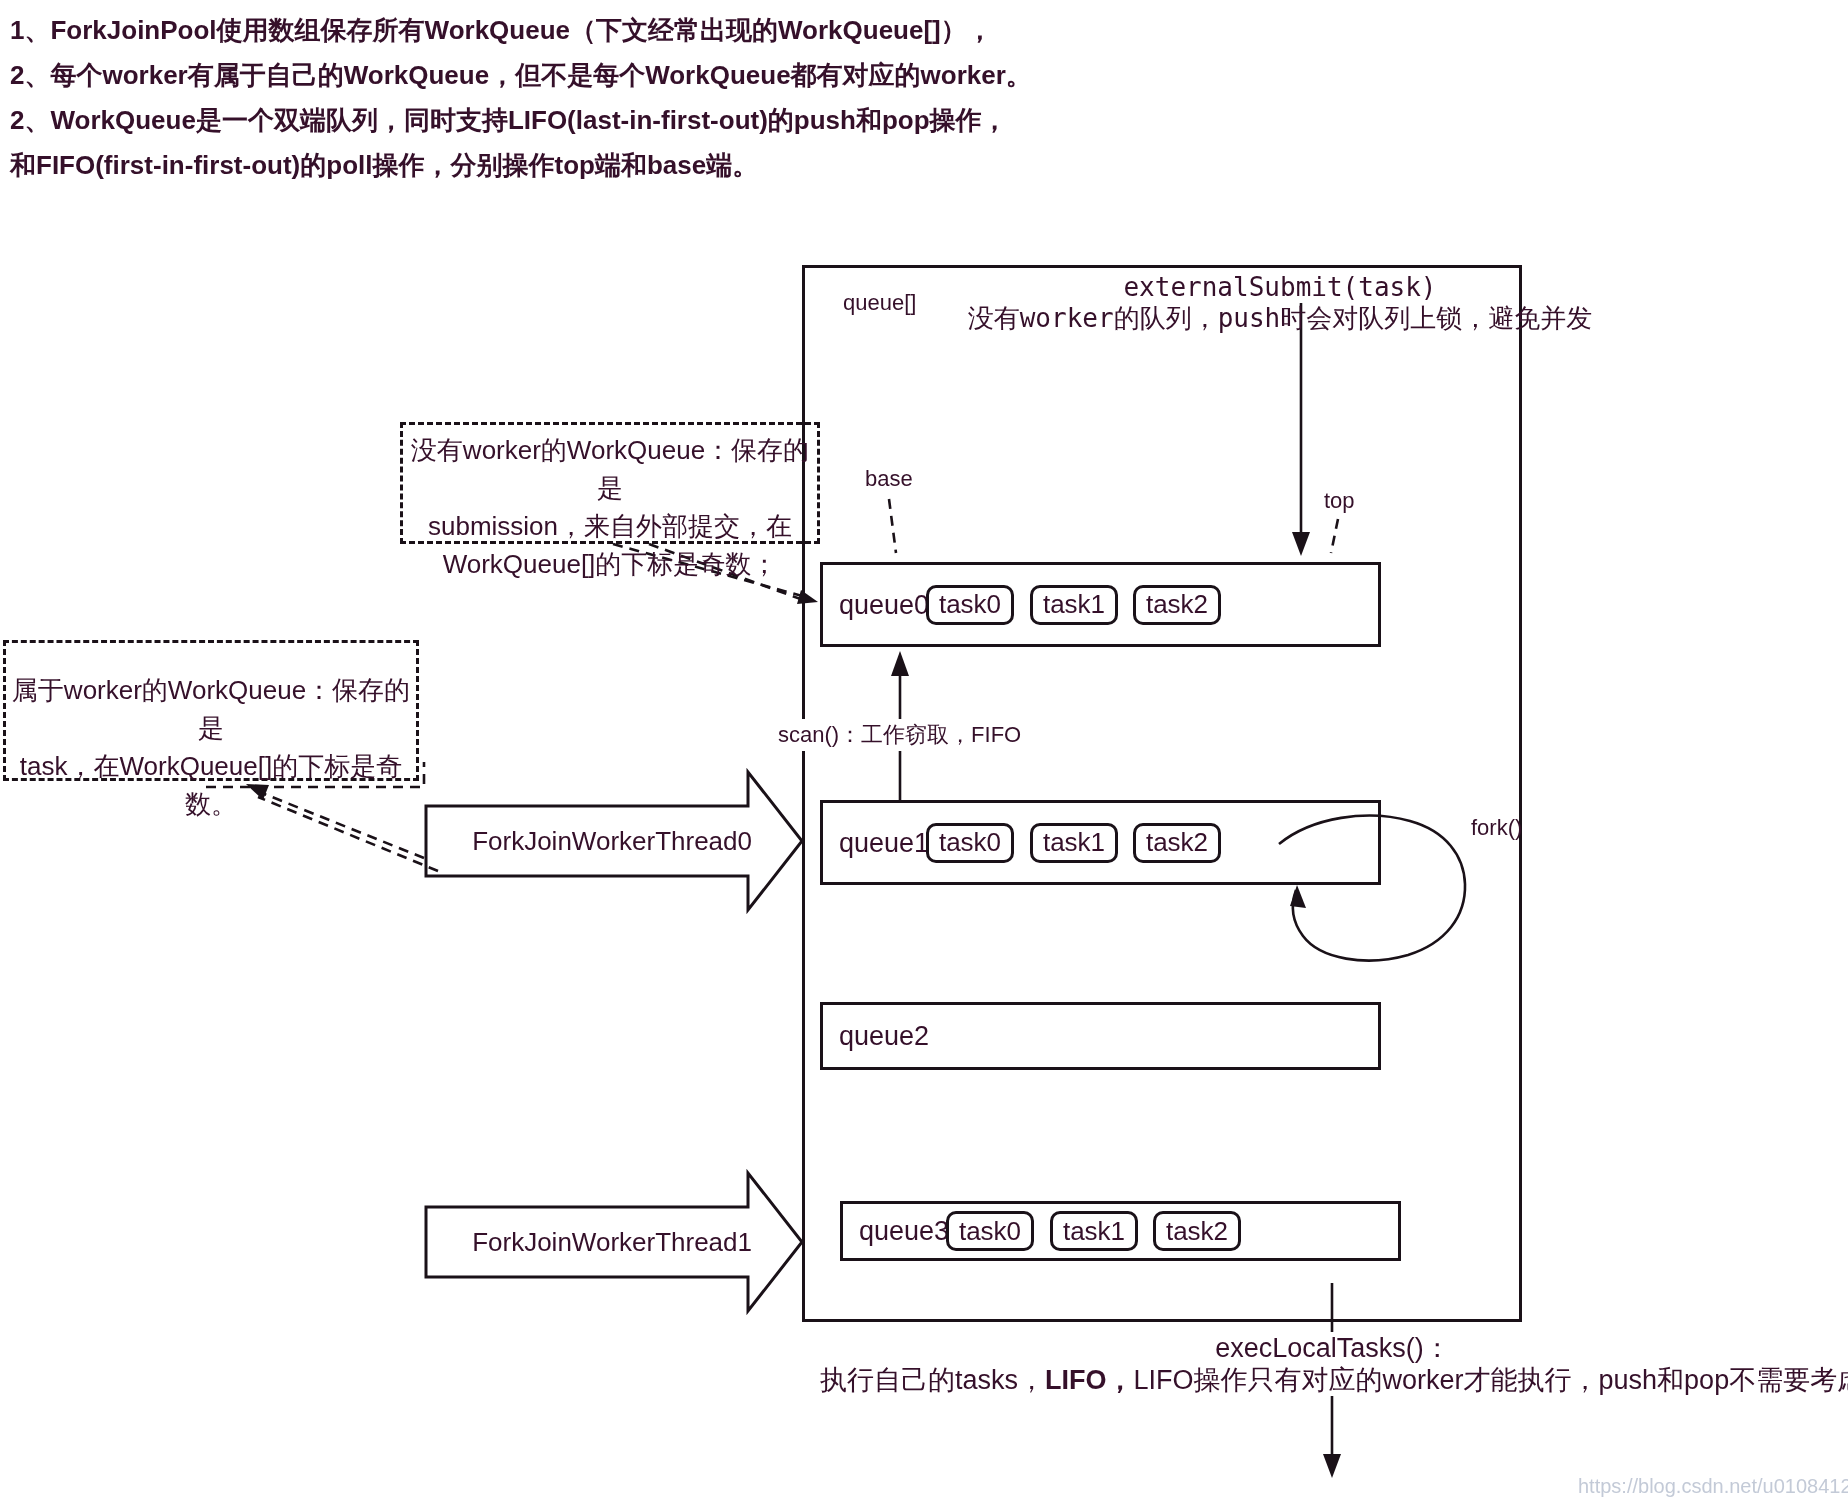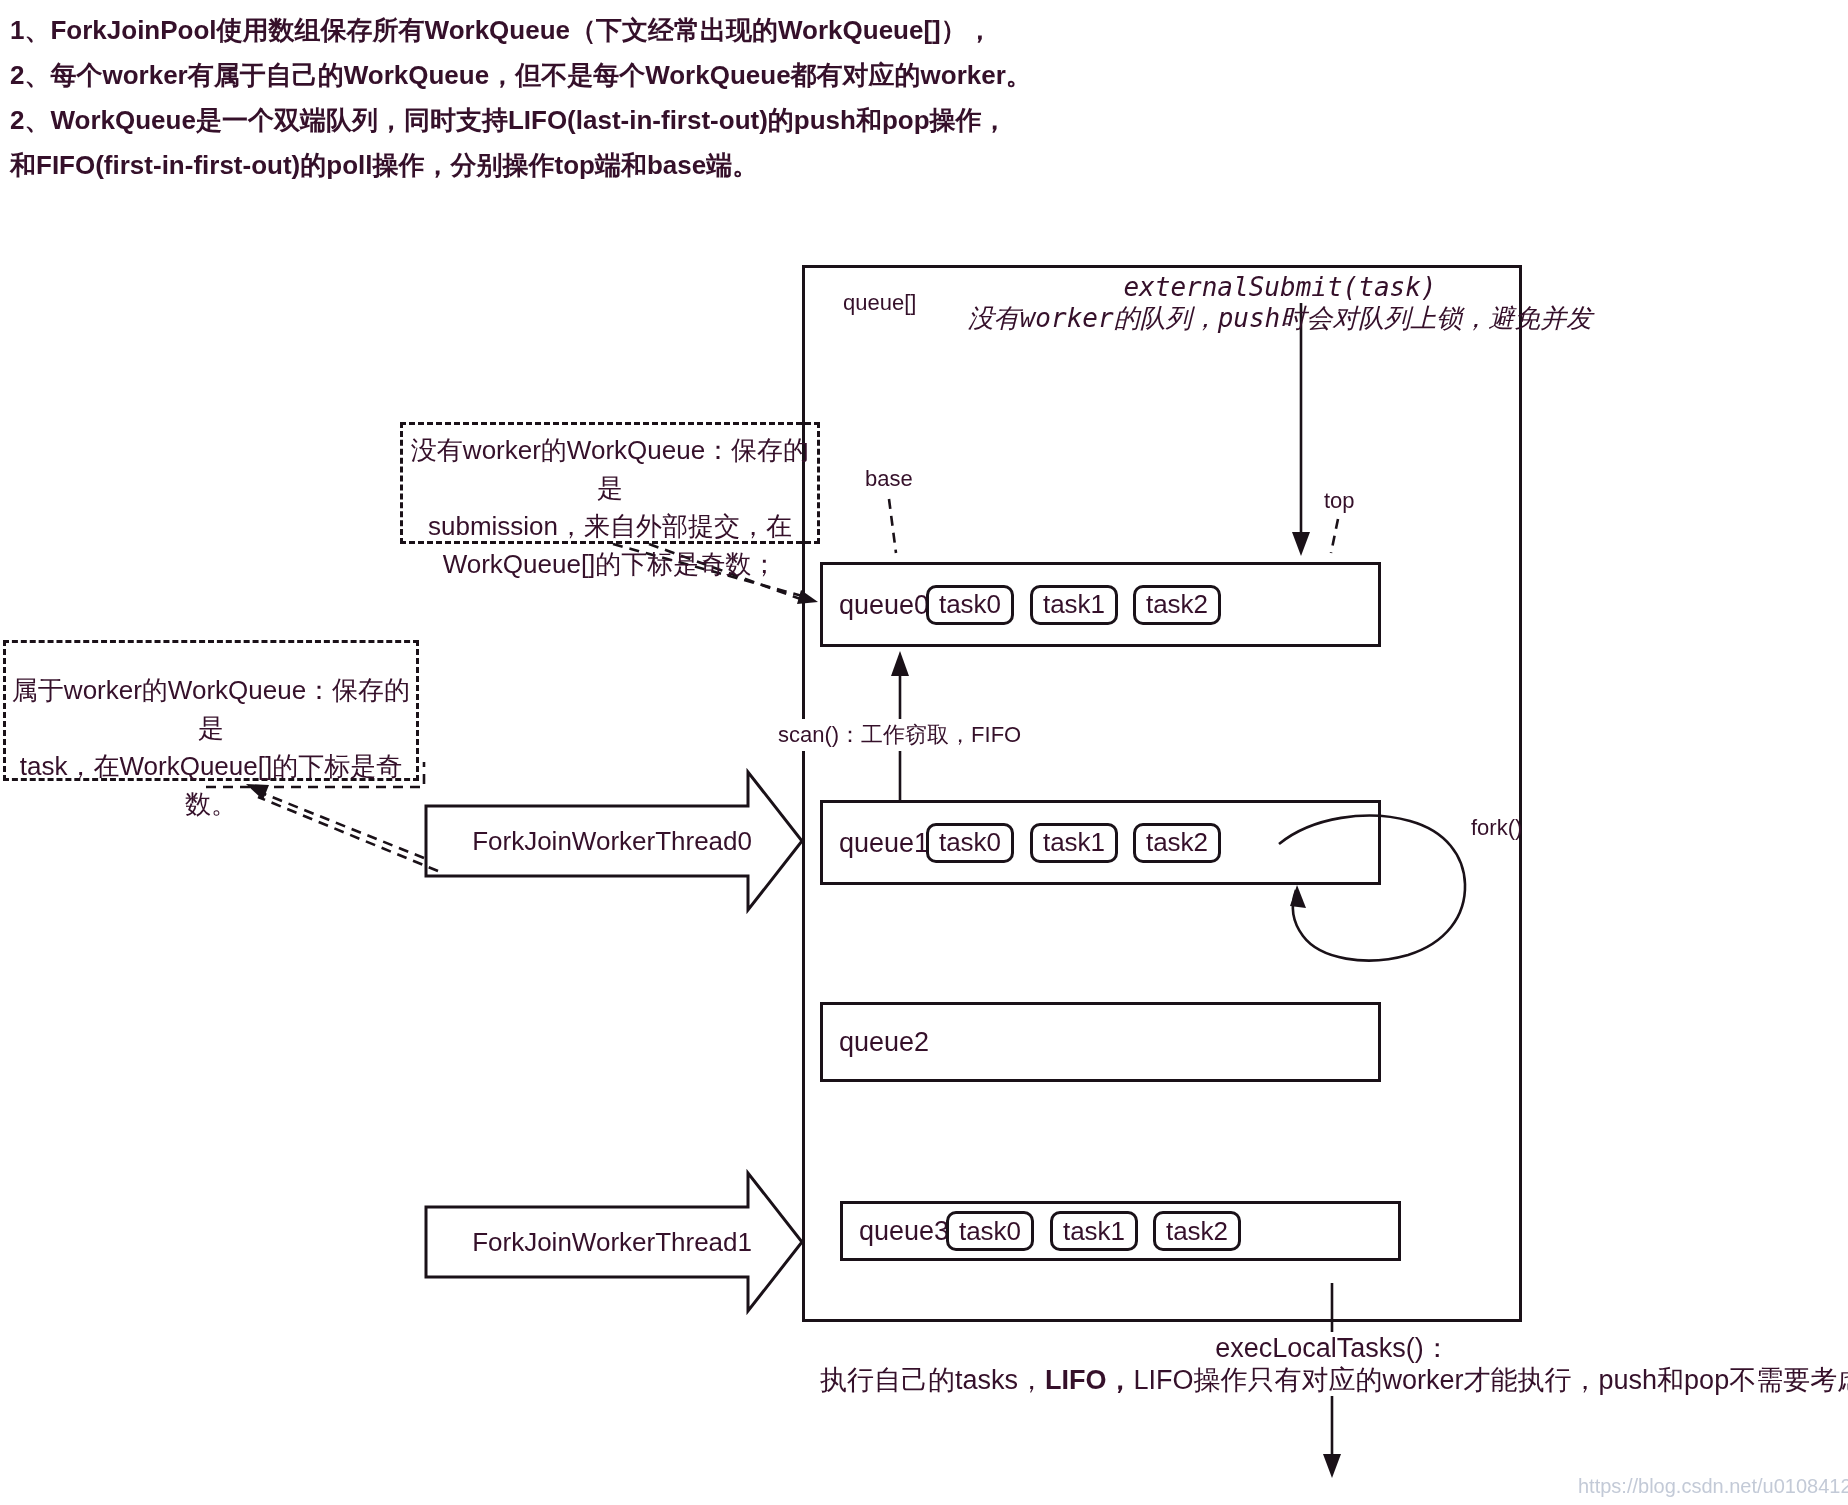--- a/index.html
+++ b/index.html
@@ -7,26 +7,26 @@
     position:relative;width:1848px;height:1505px;background:#ffffff;overflow:hidden;
     font-family:"Liberation Sans",sans-serif;color:#35102a;
   }
   .abs{position:absolute;}
   
   .notes{left:10px;top:8px;font-size:26px;font-weight:bold;line-height:45px;white-space:nowrap;}
   
   .pool-rect{left:802px;top:265px;width:714px;height:1051px;border:3px solid #1a1118;background:transparent;}
   .pool-array-label{left:843px;top:290px;font-size:27px;}
   .ext-submit{left:960px;top:272px;width:640px;text-align:center;font-size:26px;line-height:31px;
-    font-family:"DejaVu Sans Mono",monospace;white-space:nowrap;font-style:italic;}
+    font-family:"DejaVu Sans Mono",monospace;white-space:nowrap;}
   
   .queue{left:820px;width:561px;border:3px solid #1a1118;background:#fff;box-sizing:border-box;}
   .q0{top:562px;height:85px;padding-left:37px;}
   .q1{top:800px;height:85px;}
-  .q2{top:1002px;height:80px;}
+  .q2{top:1002px;height:68px;}
   .q3{top:1201px;height:60px;margin-left:20px;}
   .queue .qname{position:absolute;left:16px;top:50%;transform:translateY(-50%);font-size:27px;}
   .task{position:absolute;top:50%;transform:translateY(-50%);width:88px;height:40px;
     border:3px solid #1a1118;border-radius:10px;font-size:26px;display:flex;
     align-items:center;justify-content:center;background:#fff;box-sizing:border-box;}
   .t0{left:103px;} .t1{left:207px;} .t2{left:310px;}
   
   .lbl{font-size:22px;white-space:nowrap;}
   .base-lbl{left:865px;top:466px;}
   .top-lbl{left:1324px;top:488px;}

